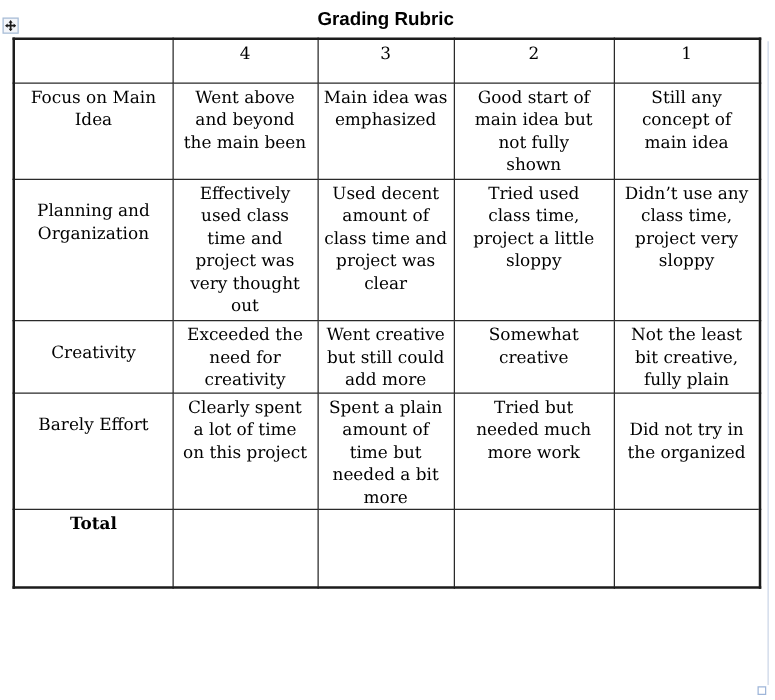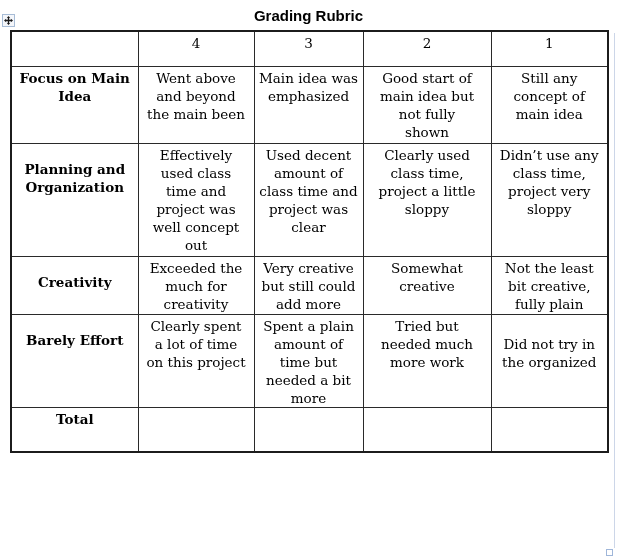--- a/index.html
+++ b/index.html
@@ -59,29 +59,29 @@
     font-size:13.5px;
     line-height:18px;
     white-space:pre-line;
   }
   tr.r-head{height:35px;}
   tr.r-focus{height:77px;}
   tr.r-plan{height:113px;}
   tr.r-creat{height:58px;}
   tr.r-effort{height:93px;}
   tr.r-neat{height:81px;}
-  tr.r-total{height:45px;}
+  tr.r-total{height:63px;}
   th.score{
     font-size:26px;
     font-weight:normal;
     line-height:32px;
     padding-top:0;
   }
   td.lbl{
-    font-weight:bold;
+    font-weight:normal;
     font-size:14.5px;
     margin-left:10px;
   }
   td.lbl.pt{padding-top:16px;}
   td.total-lbl{
     font-weight:bold;
     font-size:21px;
     vertical-align:middle;
     padding-top:0;
   }
@@ -135,43 +135,43 @@
 main idea</td>
       </tr>
 
       <tr class="r-plan">
         <td class="lbl pt">Planning and
 Organization</td>
         <td>Effectively
 used class
 time and
 project was
-well concept
+very thought
 out</td>
         <td>Used decent
 amount of
 class time and
 project was
 clear</td>
-        <td>Clearly used
+        <td>Tried used
 class time,
 project a little
 sloppy</td>
         <td>Didn’t use any
 class time,
 project very
 sloppy</td>
       </tr>
 
       <tr class="r-creat">
         <td class="lbl pt">Creativity</td>
         <td>Exceeded the
-much for
+need for
 creativity</td>
-        <td>Very creative
+        <td>Went creative
 but still could
 add more</td>
         <td>Somewhat
 creative</td>
         <td>Not the least
 bit creative,
 fully plain</td>
       </tr>
 
       <tr class="r-effort">

